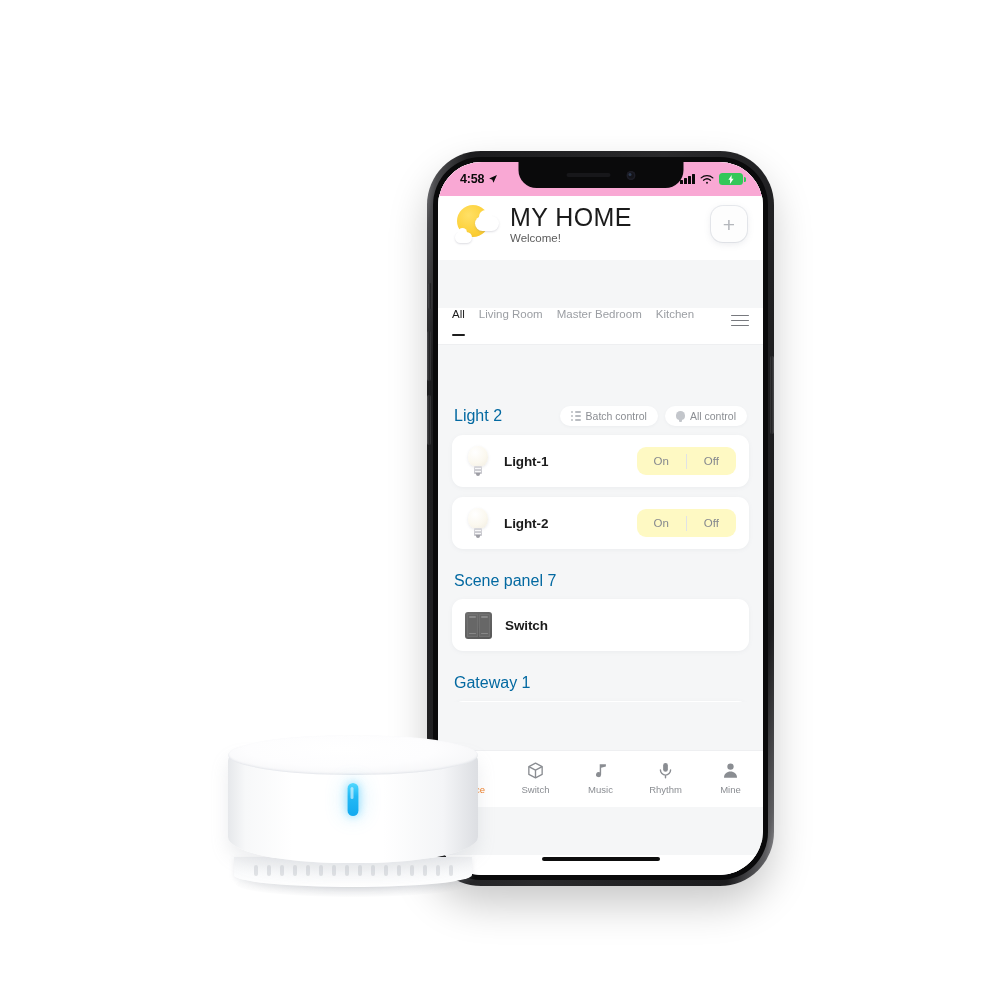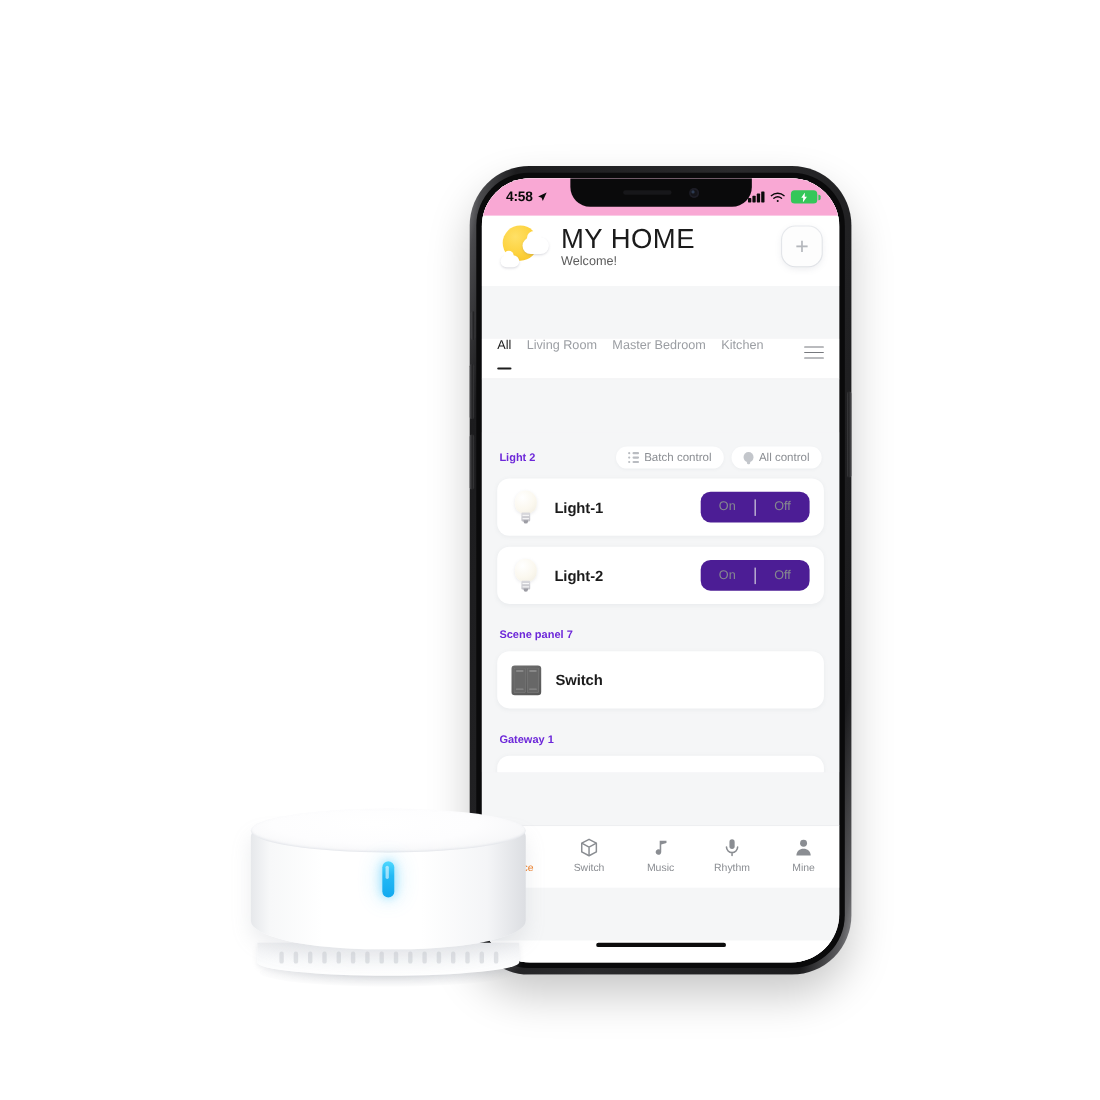--- a/index.html
+++ b/index.html
@@ -282,24 +282,23 @@
     padding: 0 14px;
     background: #f5f6f7;
   }
   .group-head {
     display: flex;
     align-items: center;
     gap: 8px;
     padding: 13px 2px 9px 2px;
   }
   .group-title {
-    font-size: 10px;
-    color: #6d28d9;
+    font-size: 16px;
+    color: #0369a1;
     white-space: nowrap;
-    font-weight: bold;
   }
   .pill-row { display: flex; gap: 7px; margin-left: auto; }
   .pill {
     display: flex; align-items: center; gap: 5px;
     background: #ffffff;
     border-radius: 13px;
     padding: 4px 11px;
     font-size: 10.5px;
     color: #8b8e93;
     cursor: pointer;
@@ -337,21 +336,21 @@
     font-size: 13.5px;
     font-weight: bold;
     color: #1b1b1b;
     margin-left: 13px;
     letter-spacing: -0.1px;
   }
   .onoff {
     margin-left: auto;
     display: flex;
     align-items: center;
-    background: #4c1d95;
+    background: #fef9c3;
     border-radius: 9px;
     height: 28px;
     overflow: hidden;
   }
   .onoff .seg {
     font-size: 11.5px;
     color: #86898f;
     padding: 0 17px;
     line-height: 28px;
     cursor: pointer;

